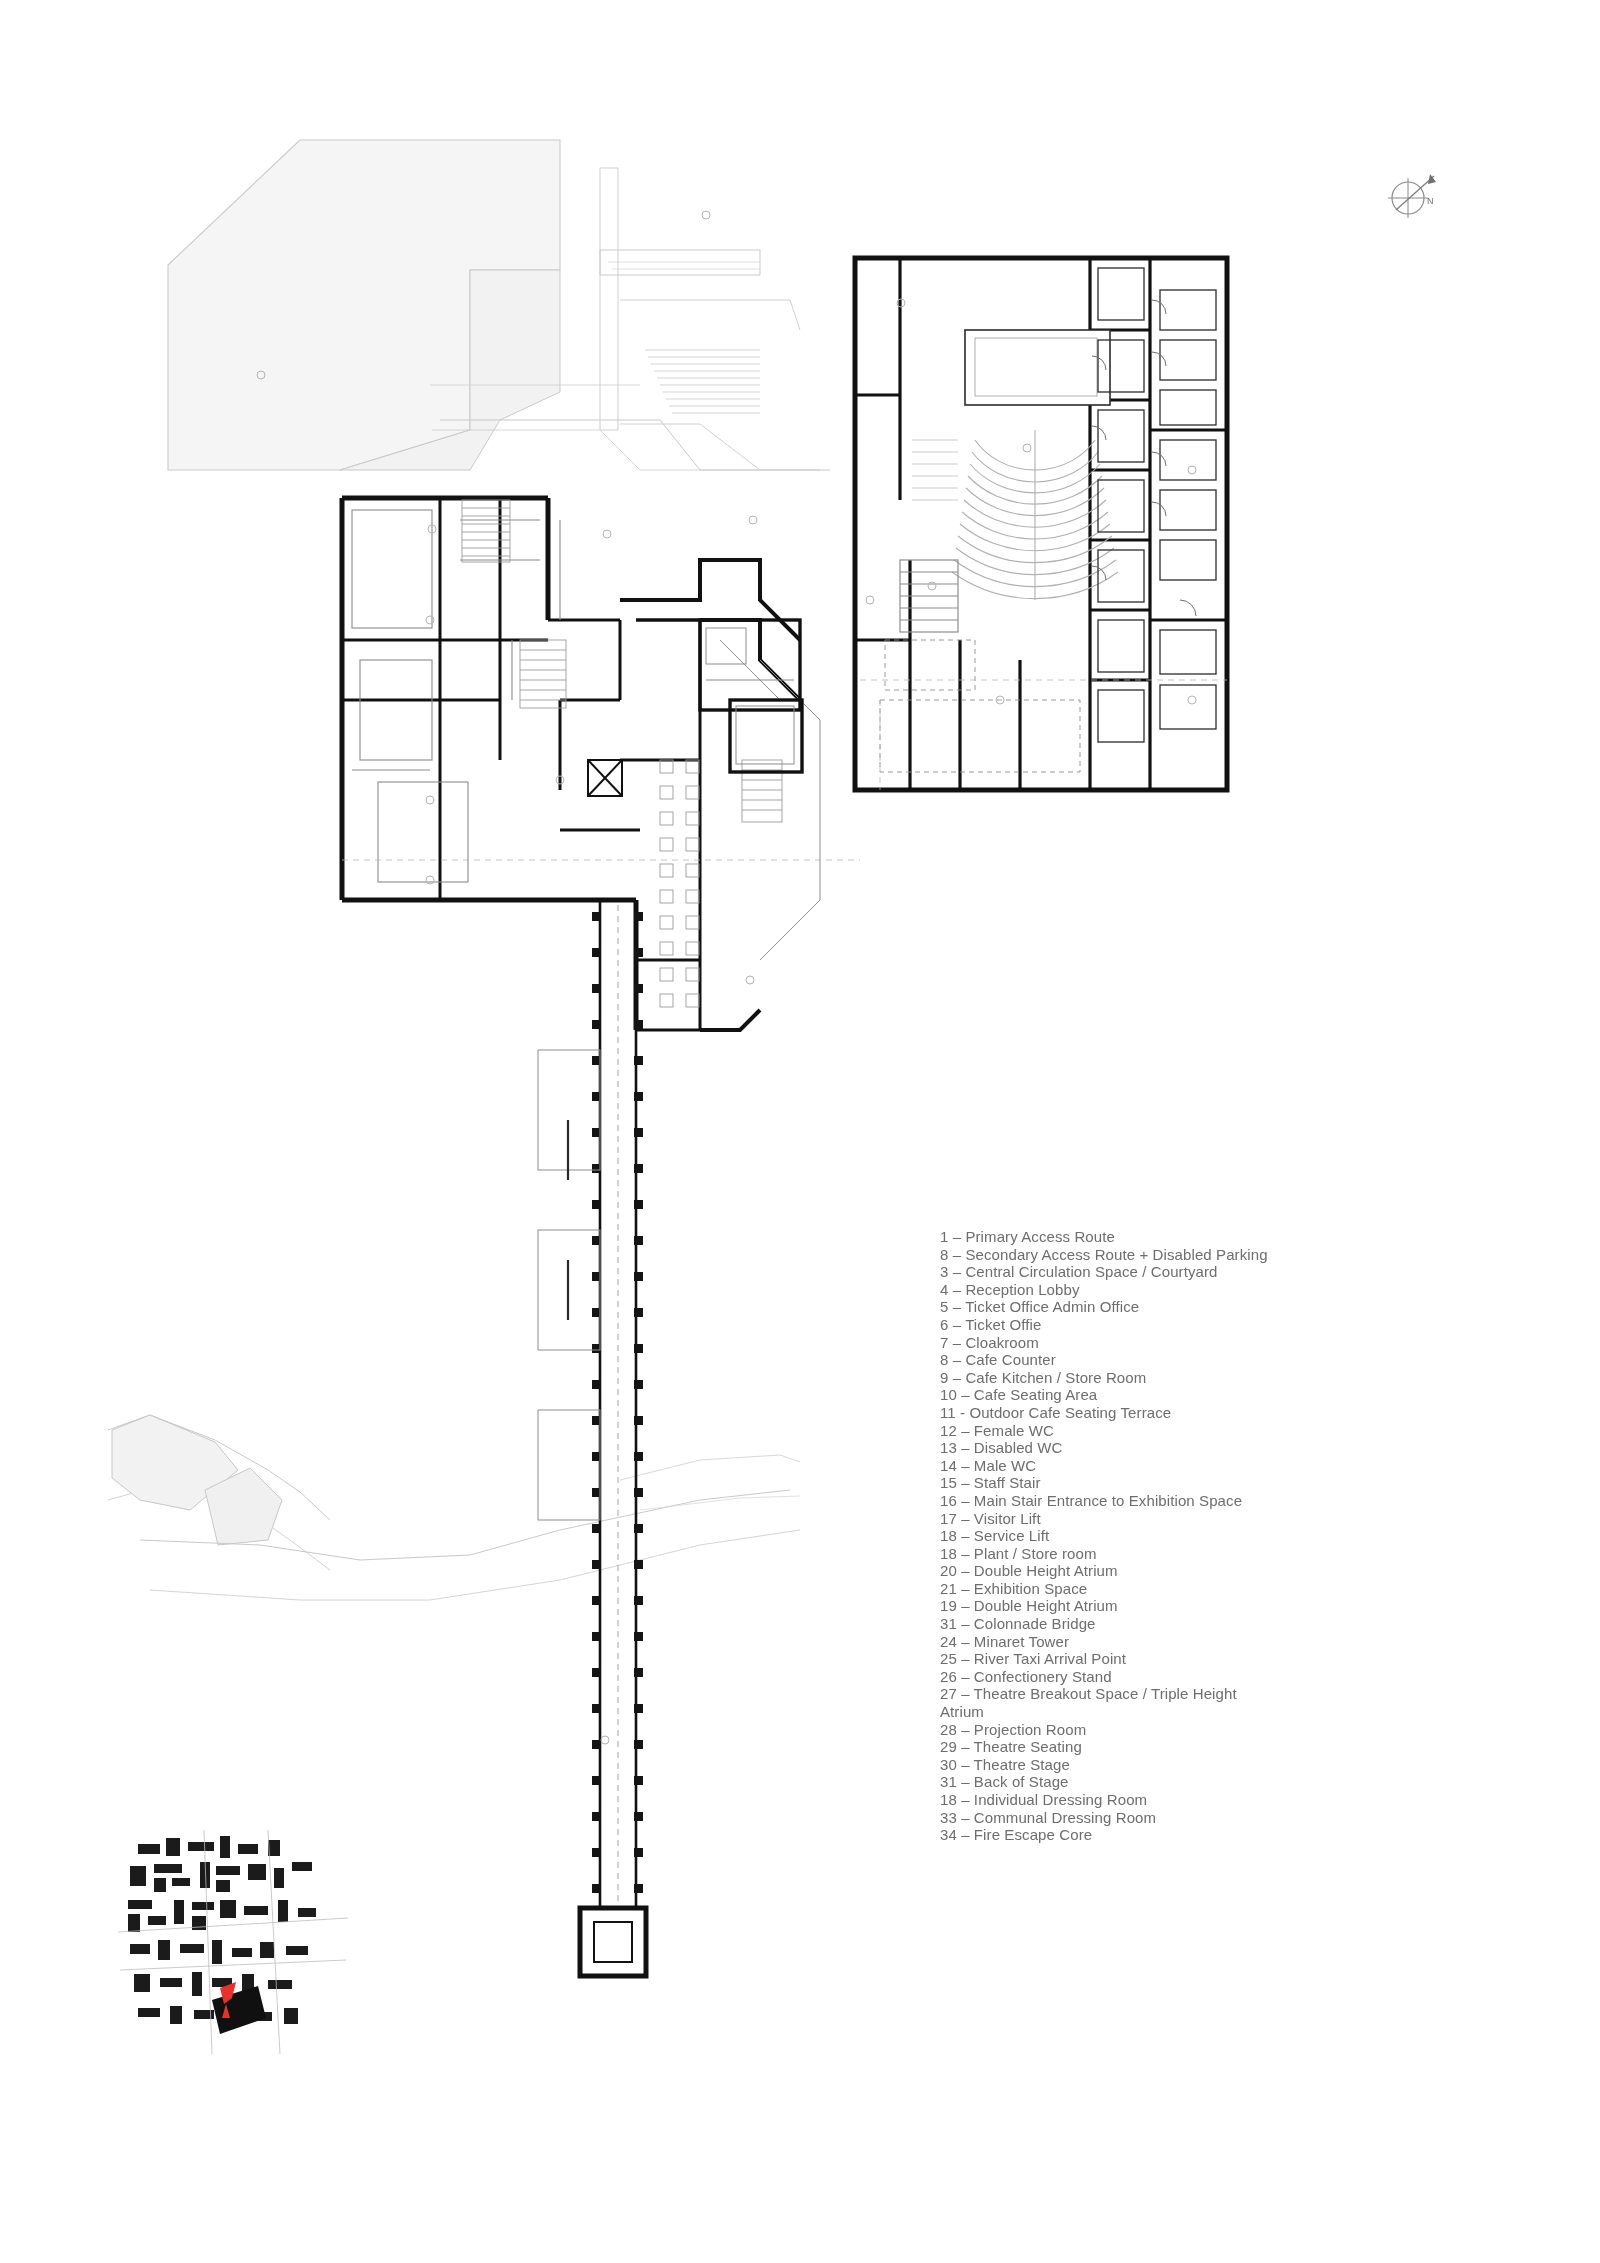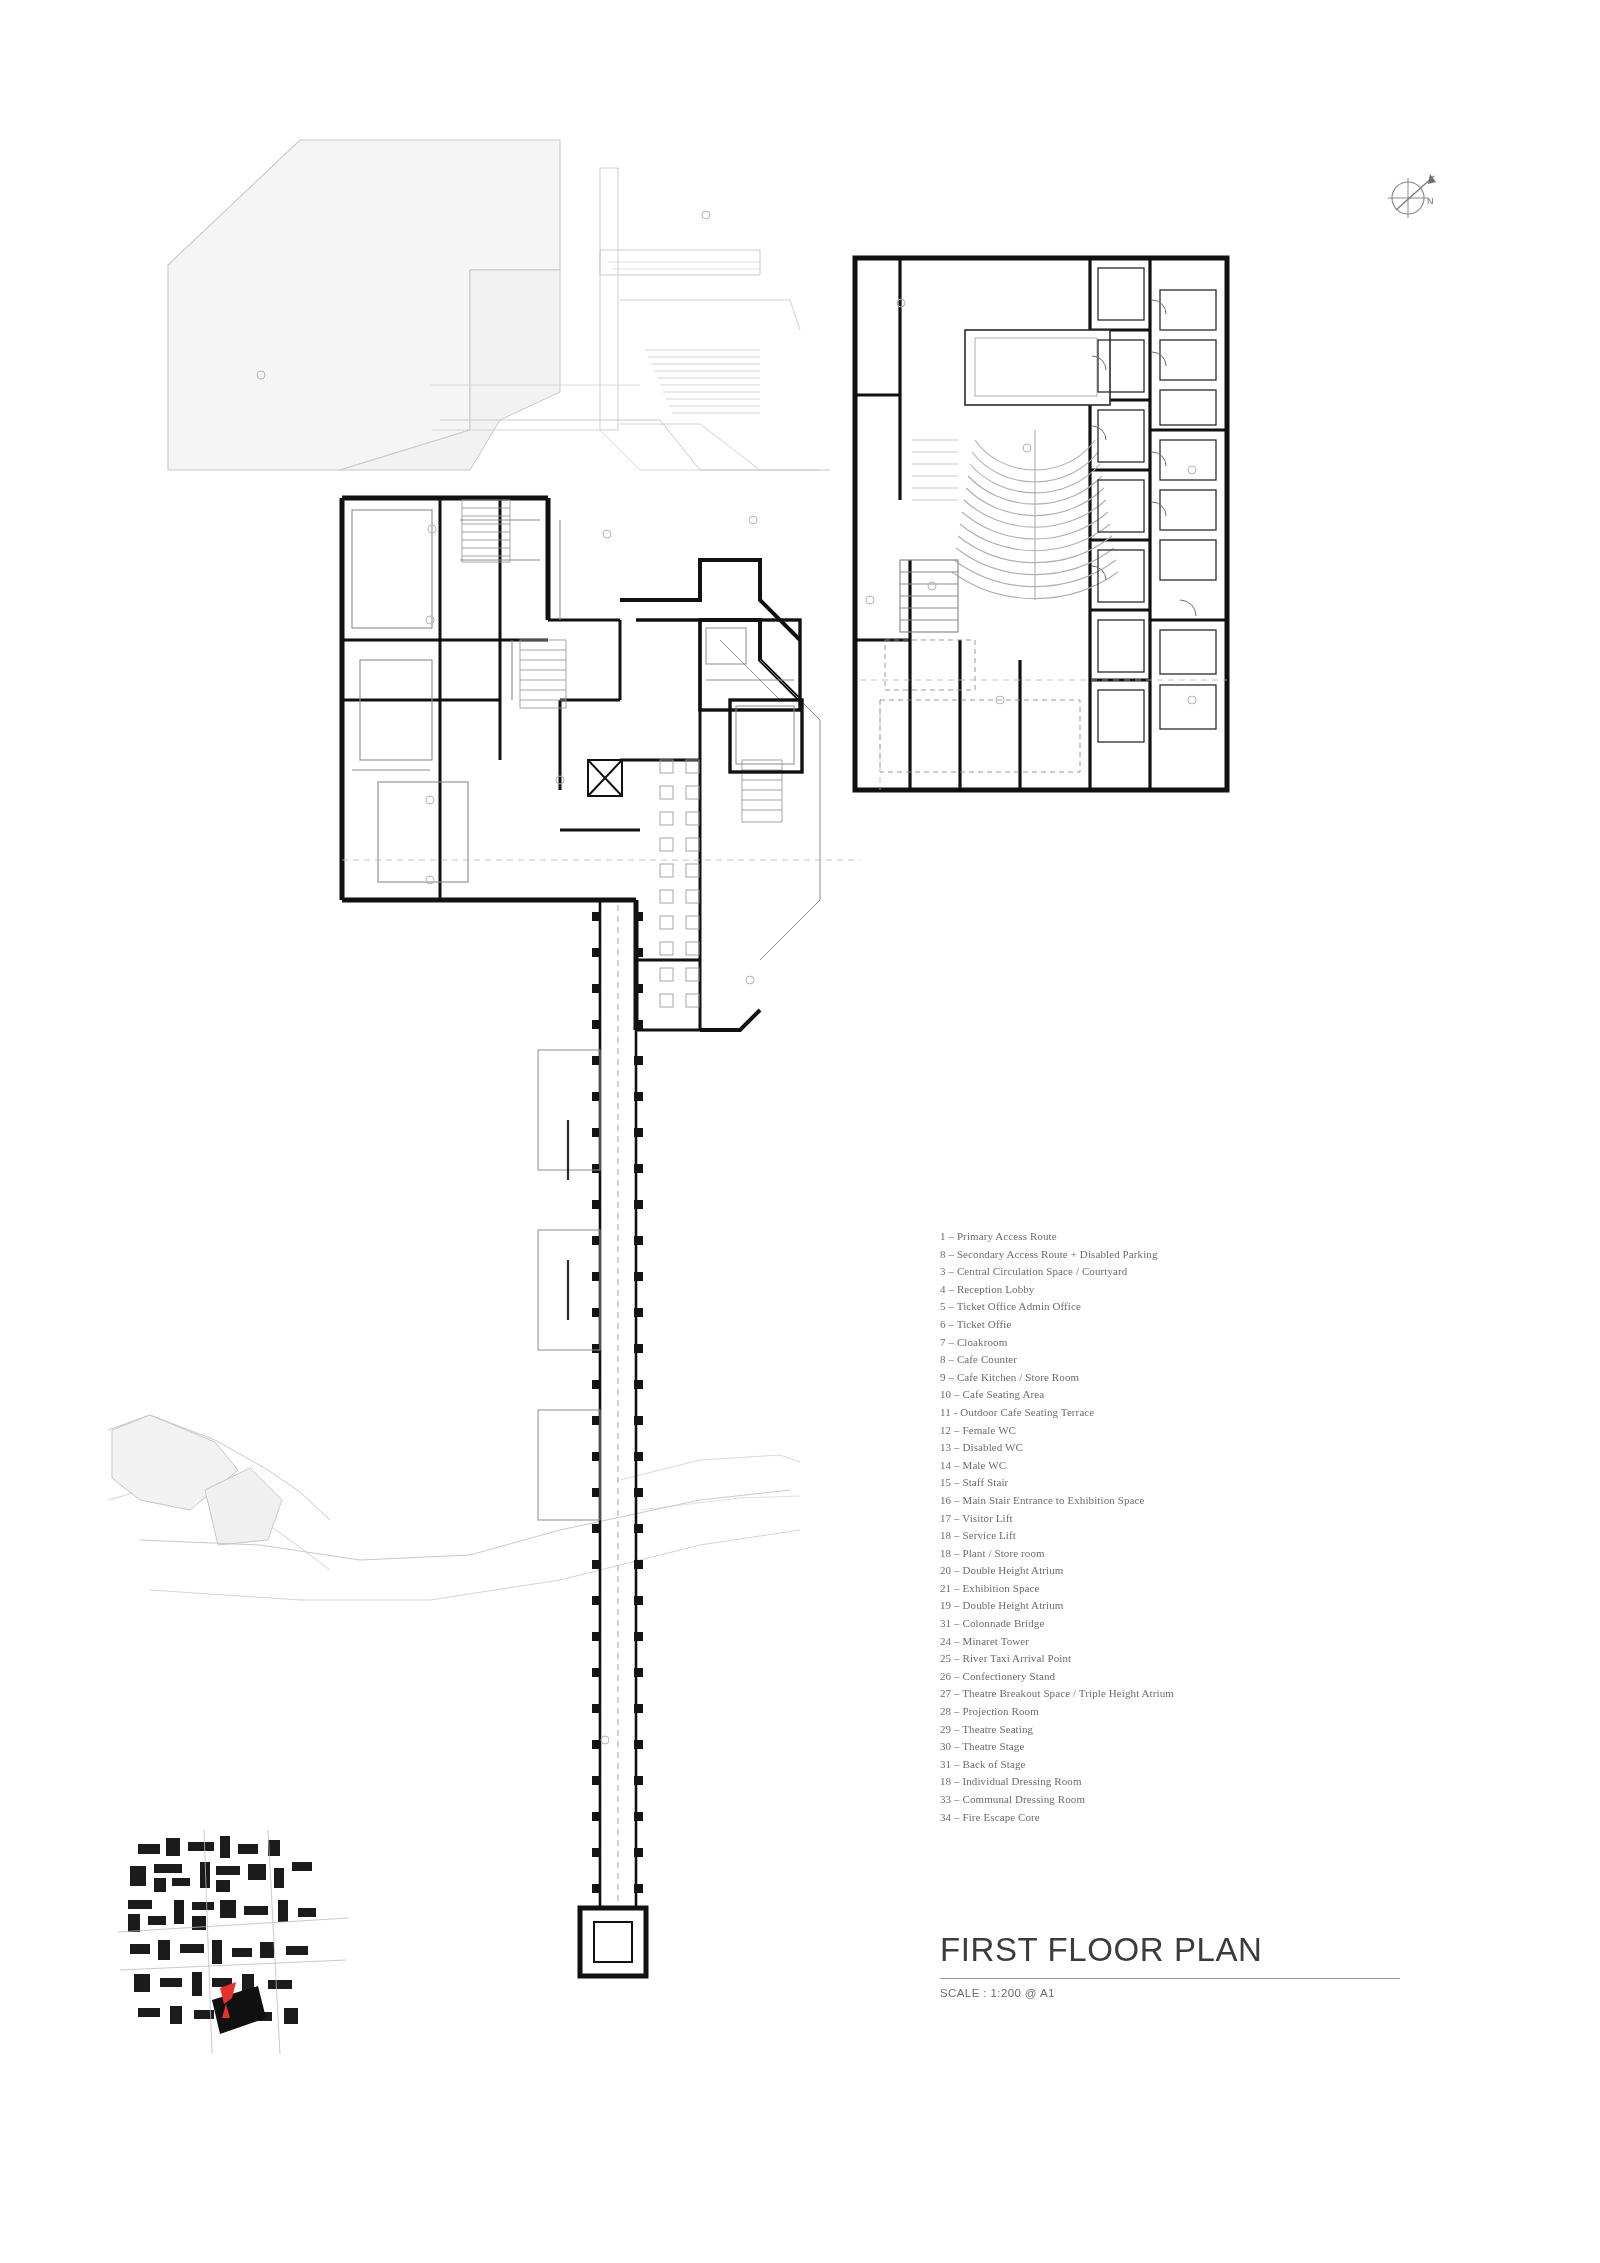--- a/index.html
+++ b/index.html
@@ -9,21 +9,21 @@
 
   
   .canvas{position:absolute;left:0;top:0;width:1600px;height:2263px;}
   svg.plan{position:absolute;left:0;top:0;width:1600px;height:2263px;}
 
   
   .compass{position:absolute;left:1380px;top:170px;width:70px;height:70px;}
 
   
   .legend{position:absolute;left:940px;top:1228px;width:340px;}
-  .legend .line{font-size:11px;line-height:17.6px;color:#6d6d6d;letter-spacing:.1px;white-space:pre-wrap;font-family:Liberation Serif, serif;}
+  .legend .line{font-size:15px;line-height:17.6px;color:#6d6d6d;letter-spacing:.1px;white-space:pre-wrap;}
 
   
   .titleblock{position:absolute;left:940px;top:1930px;width:460px;}
   .titleblock .title{font-size:33px;letter-spacing:.6px;color:#3c3c3c;font-weight:400;line-height:40px;}
   .titleblock .rule{border-top:1px solid #9a9a9a;margin-top:8px;margin-bottom:8px;width:460px;}
   .titleblock .scale{font-size:11.5px;color:#6d6d6d;letter-spacing:.4px;}
 
   
   .keymap{position:absolute;left:108px;top:1822px;width:248px;height:240px;}
   .keymap svg{width:248px;height:240px;}
@@ -443,25 +443,20 @@
     <div class="line">27 – Theatre Breakout Space / Triple Height Atrium</div>
     <div class="line">28 – Projection Room</div>
     <div class="line">29 – Theatre Seating</div>
     <div class="line">30 – Theatre Stage</div>
     <div class="line">31 – Back of Stage</div>
     <div class="line">18 – Individual Dressing Room</div>
     <div class="line">33 – Communal Dressing Room</div>
     <div class="line">34 – Fire Escape Core</div>
   </div>
 
-  <div class="titleblock">
-    <div class="title">FIRST FLOOR PLAN</div>
-    <div class="rule"></div>
-    <div class="scale">SCALE : 1:200 @ A1</div>
-  </div>
 
   <div class="keymap">
     <svg viewBox="0 0 248 240">
       <g fill="#1b1b1b">
         <rect x="30" y="22" width="22" height="10"></rect>
           <rect x="58" y="16" width="14" height="18"></rect>
         <rect x="80" y="20" width="26" height="9"></rect>
           <rect x="112" y="14" width="10" height="22"></rect>
         <rect x="130" y="22" width="20" height="10"></rect>
           <rect x="160" y="18" width="12" height="16"></rect>

